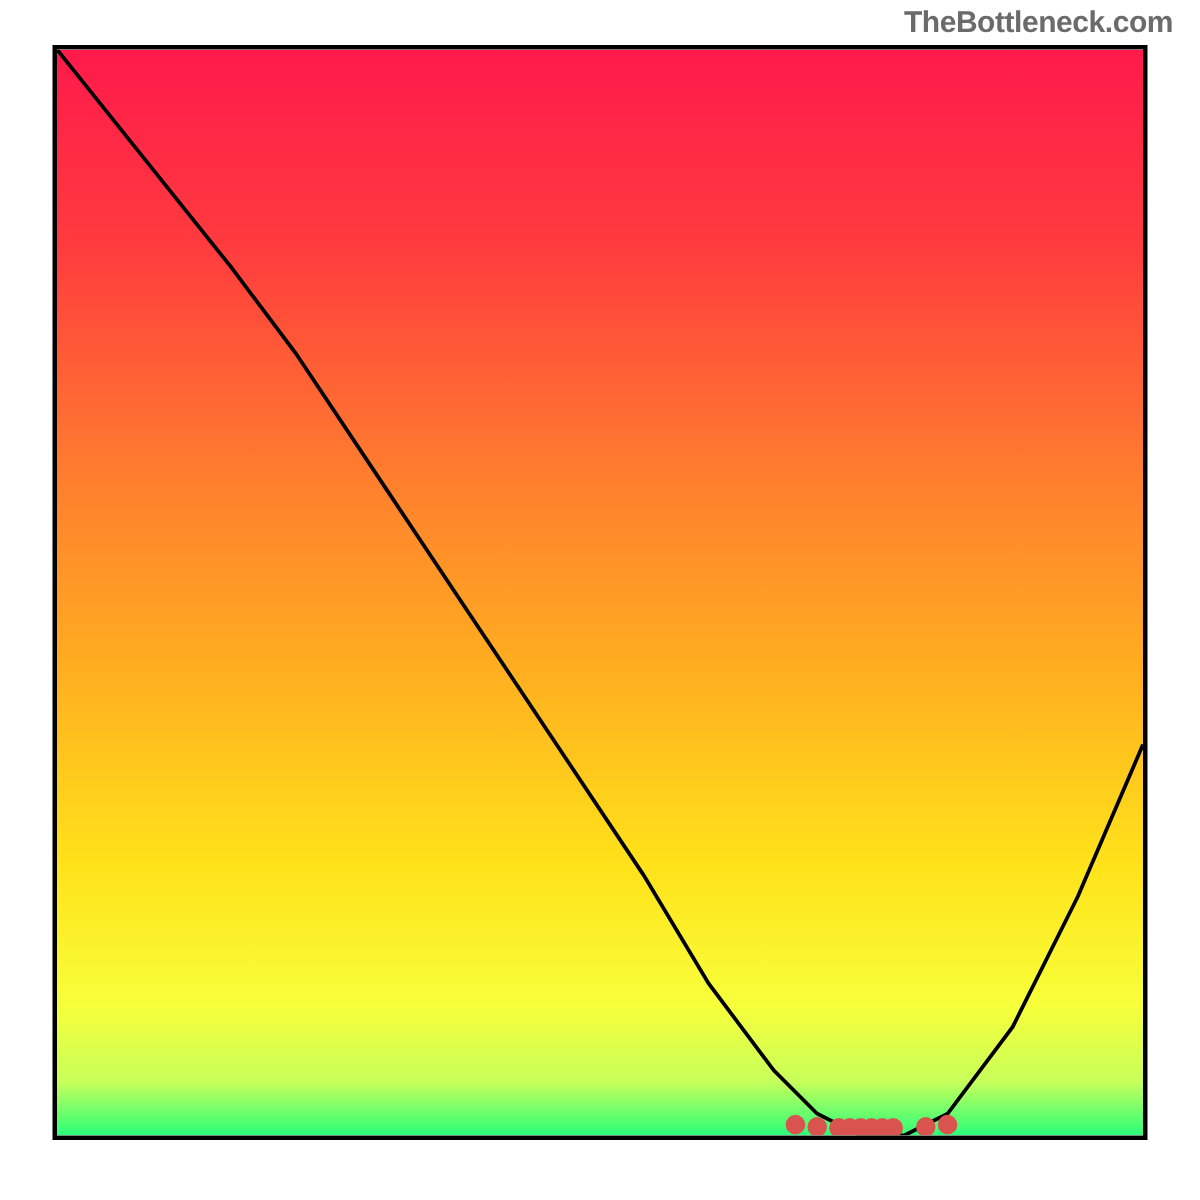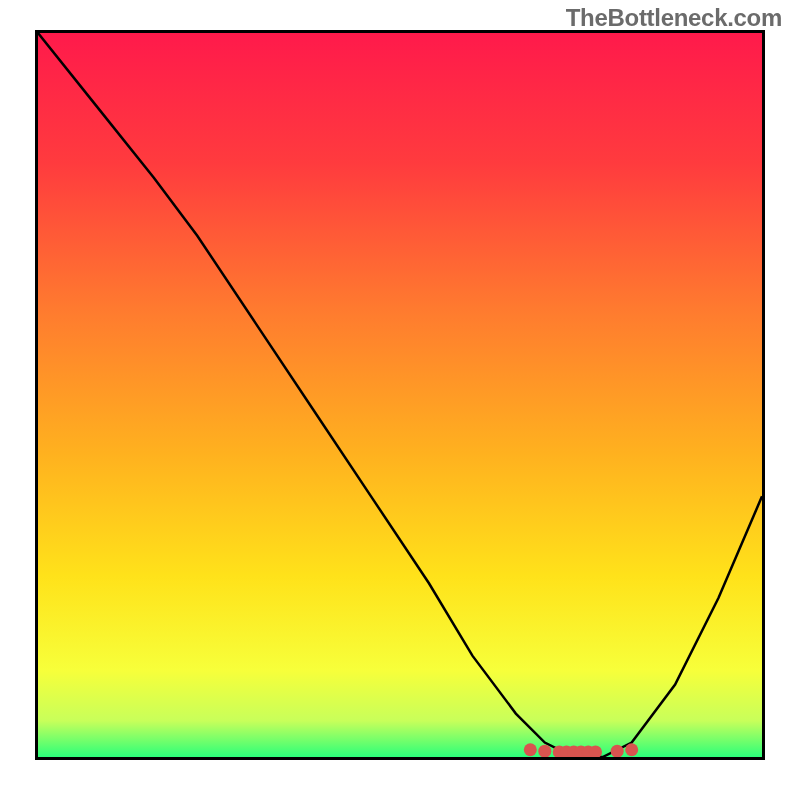--- a/index.html
+++ b/index.html
@@ -8,21 +8,21 @@
     width: 800px;
     height: 800px;
     background: #ffffff;
     font-family: Arial, Helvetica, sans-serif;
     position: relative;
   }
   .watermark {
     position: absolute;
     top: 4px;
     right: 18px;
-    font-size: 24px;
+    font-size: 20px;
     font-weight: bold;
     color: #6b6b6b;
     letter-spacing: -0.3px;
   }
   .plot-frame {
     position: absolute;
     left: 35px;
     top: 30px;
     width: 730px;
     height: 730px;

